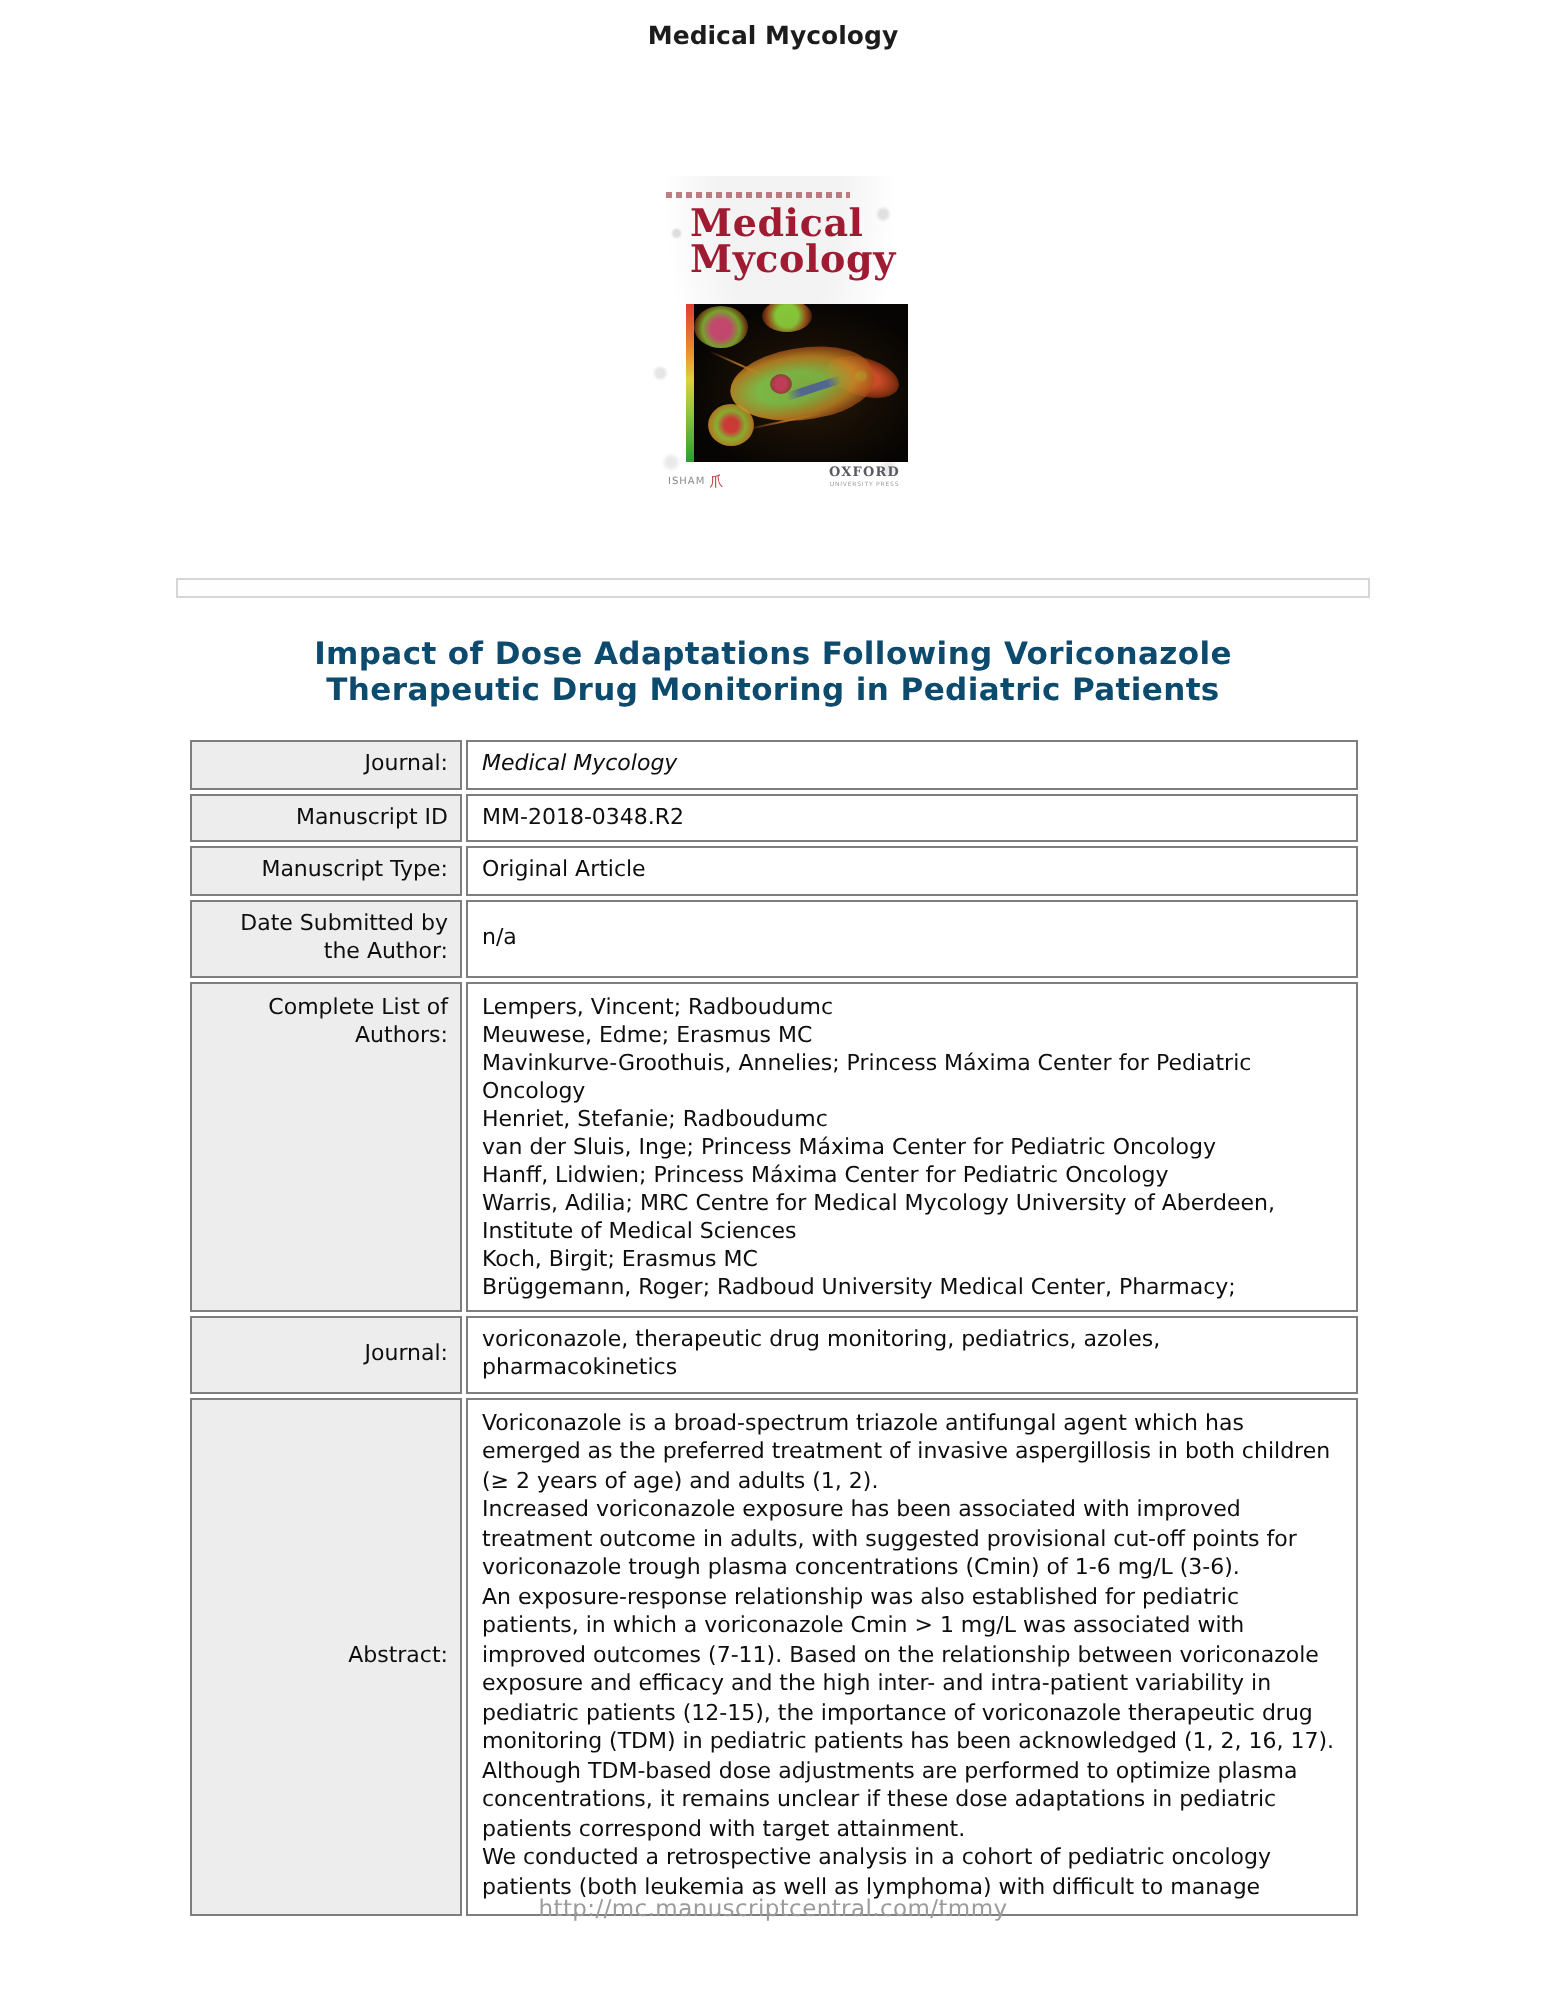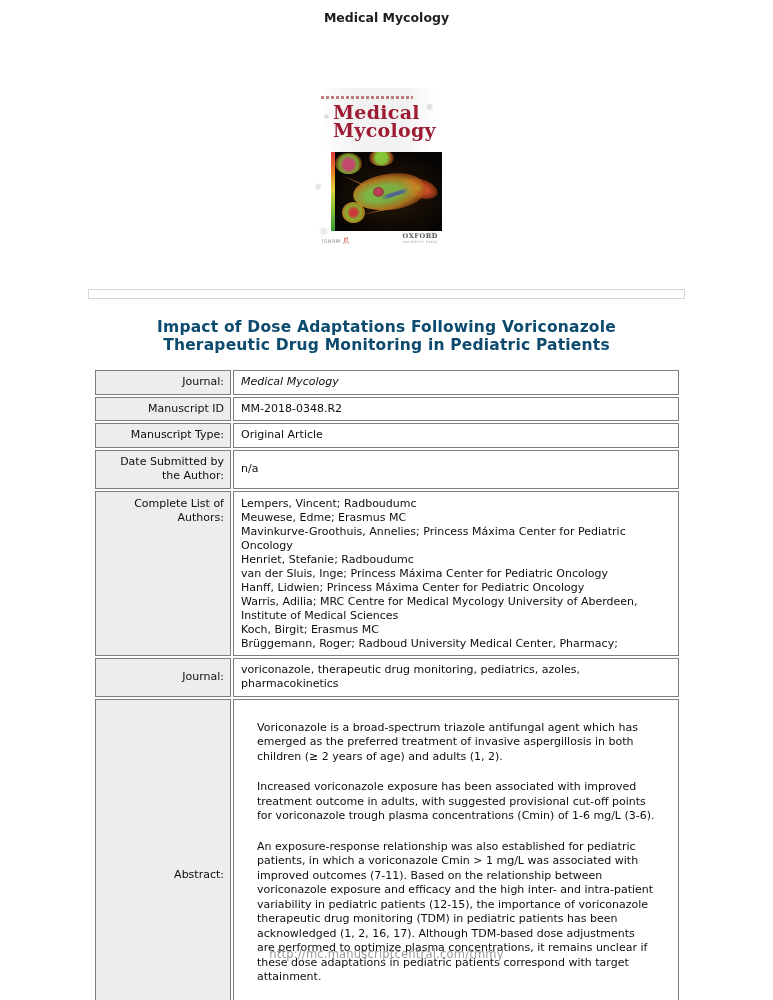--- a/index.html
+++ b/index.html
@@ -7,21 +7,21 @@
   body { font-family:"DejaVu Sans","Liberation Sans",sans-serif; color:#111; }
   .page { position:relative; width:773px; height:1000px; background:#fff; overflow:hidden; margin:0 auto; }
 
   
   .running-header { position:absolute; top:10px; left:0; width:100%; text-align:center;
     font-size:12.5px; font-weight:600; color:#1c1c1c; }
   .footer-url { position:absolute; top:947px; left:0; width:100%; text-align:center;
     font-size:11.5px; color:#9b9b9b; letter-spacing:.2px; text-decoration:none; display:block; }
 
   
-  .cover { position:absolute; left:310px; top:88px; width:136px; height:159px; background:#fff;
+  .cover { position:absolute; left:322px; top:88px; width:136px; height:159px; background:#fff;
     background-image:
       radial-gradient(circle at 12% 18%, rgba(110,110,110,.22) 0 1.5px, transparent 3px),
       radial-gradient(circle at 88% 12%, rgba(110,110,110,.20) 0 2px, transparent 4px),
       radial-gradient(circle at 6% 62%, rgba(110,110,110,.18) 0 2px, transparent 4px),
       radial-gradient(circle at 94% 55%, rgba(110,110,110,.18) 0 2px, transparent 4px),
       radial-gradient(circle at 10% 90%, rgba(110,110,110,.15) 0 2px, transparent 5px),
       radial-gradient(circle at 90% 92%, rgba(110,110,110,.15) 0 2px, transparent 5px),
       radial-gradient(ellipse at 50% 8%, rgba(130,130,130,.10) 0 30%, transparent 60%);
   }
   .cover-microtext { position:absolute; left:11px; top:8px; width:92px; height:3px;
@@ -74,21 +74,21 @@
     border-collapse:separate; border-spacing:2px; font-size:11px; color:#0e0e0e; }
   .ms-table td { border:1px solid #7e7e7e; padding:4px 7px; line-height:14.5px; }
   td.lbl { background:#ededed; text-align:right; vertical-align:middle; width:136px; padding-right:6px; }
   td.val { background:#ffffff; text-align:left; vertical-align:middle; }
   td.vtop { vertical-align:top; padding-top:5px; }
   .journal-value { font-style:italic; }
   .row-journal td, .row-id td, .row-type td { height:24px; }
   .row-date td { height:33px; }
   .row-keyword td { height:34px; }
   .authors-list div { line-height:14px; }
-  .abstract-text p { margin:16px; }
+  .abstract-text p { margin:0; }
   .row-abstract td.val { padding-top:5px; padding-bottom:6px; }
 </style>
 </head>
 <body>
 
 <div class="page">
 
   <div class="running-header">Medical Mycology</div>
 
   <div class="cover">

